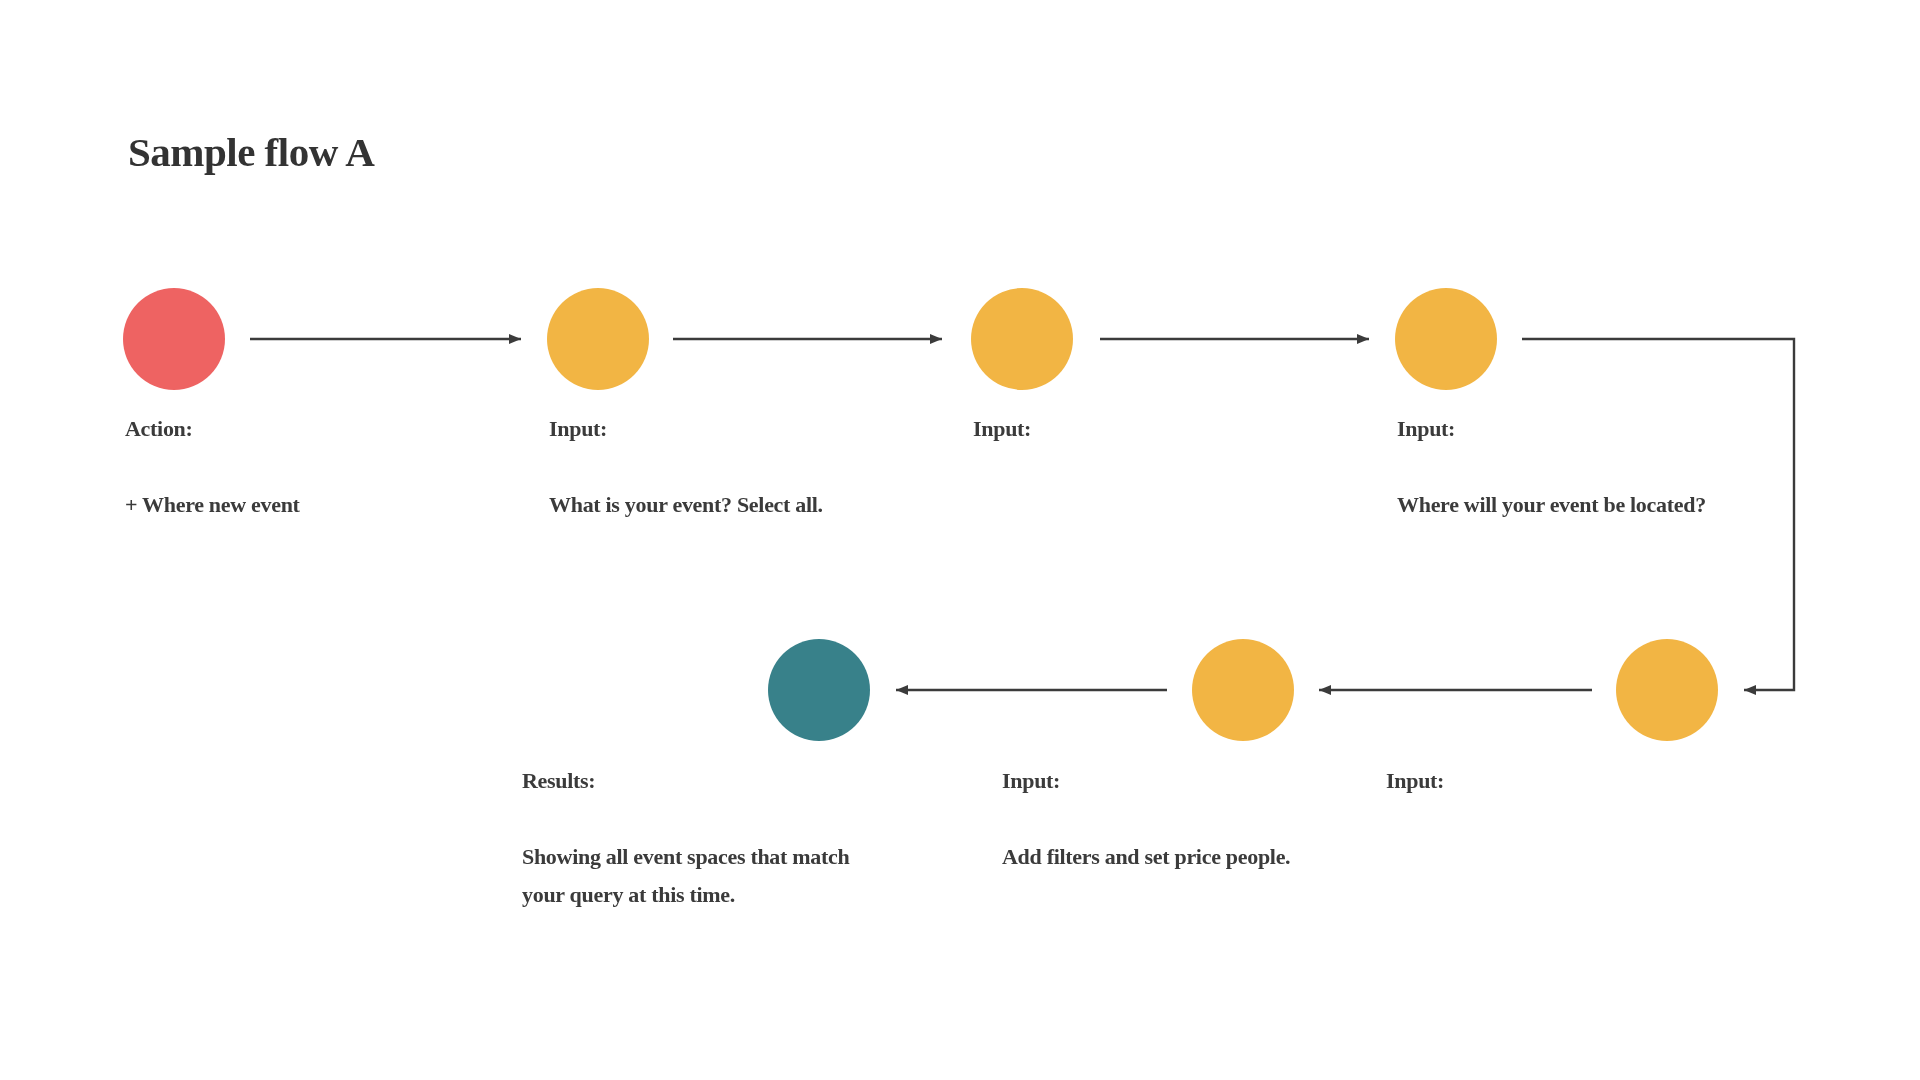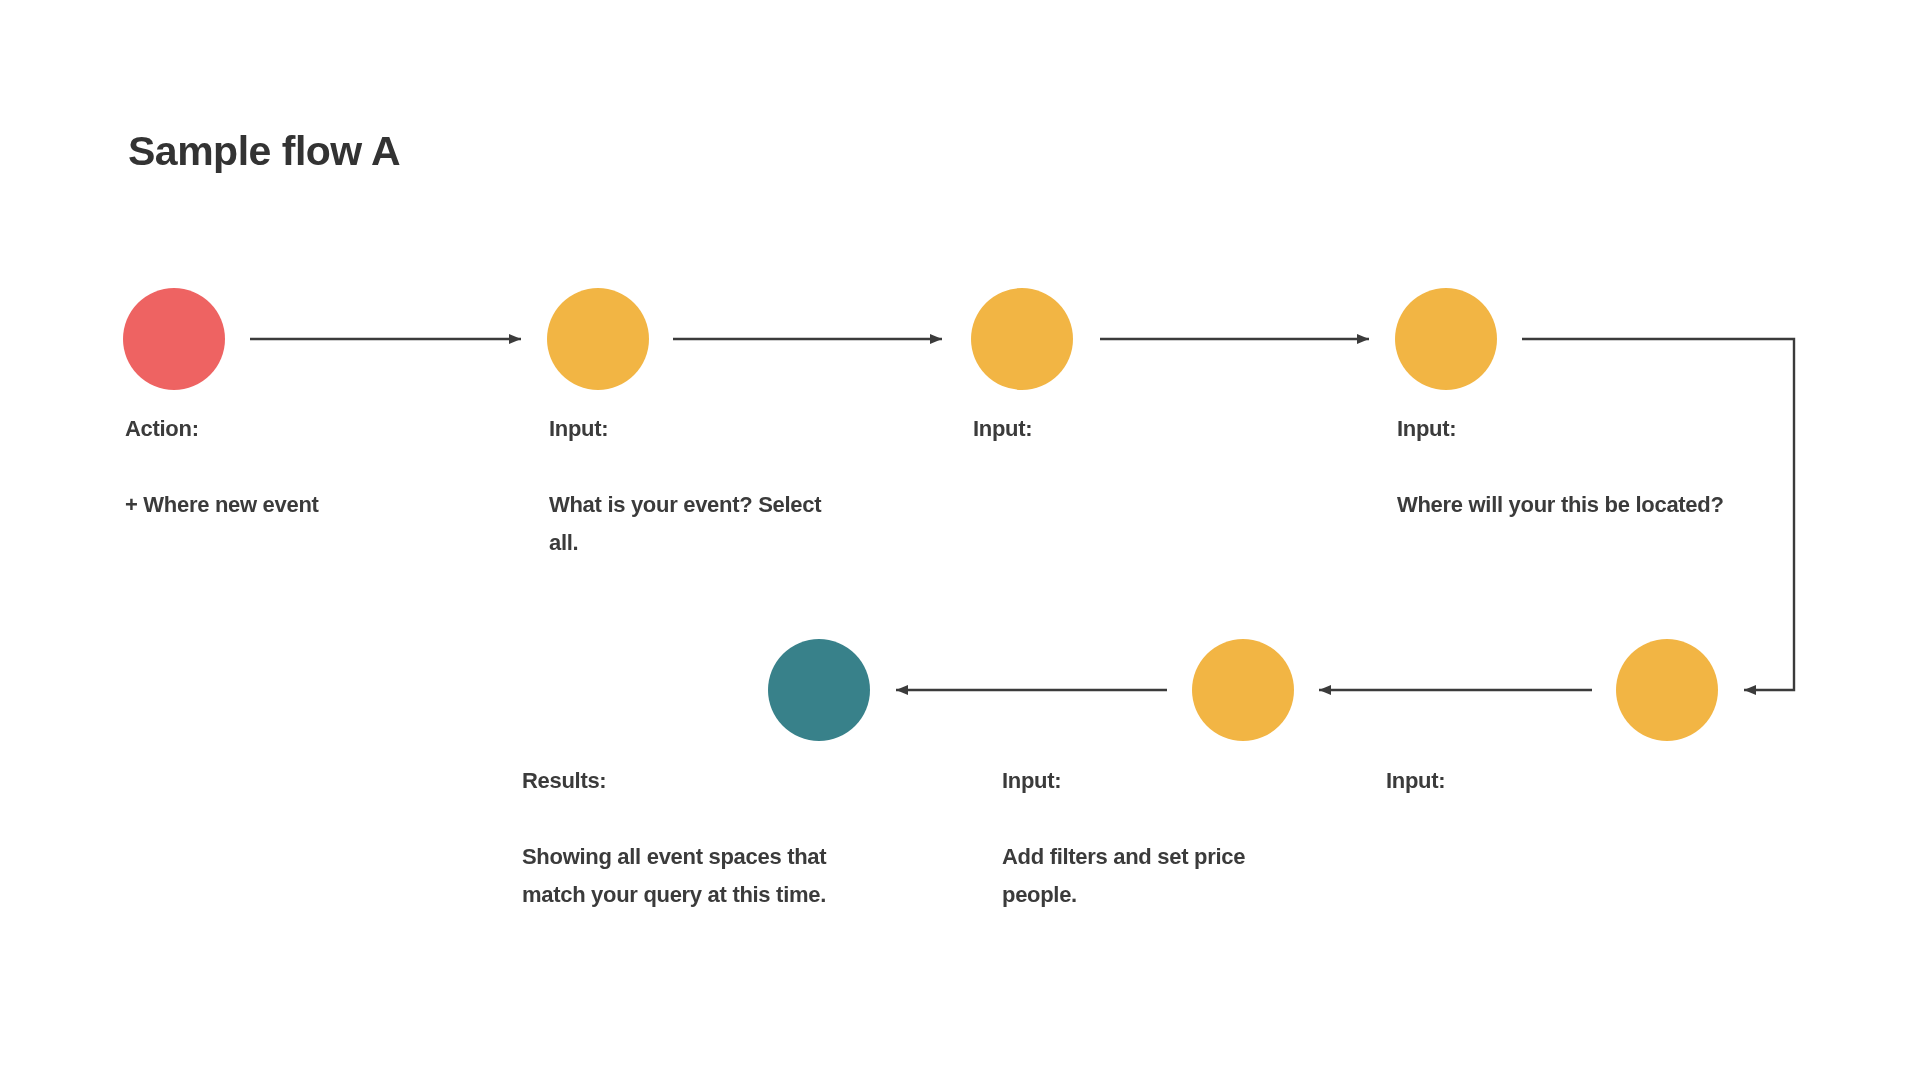--- a/index.html
+++ b/index.html
@@ -6,21 +6,21 @@
     margin: 0;
     padding: 0;
     background: #ffffff;
   }
   .canvas {
     position: relative;
     width: 1920px;
     height: 1064px;
     background: #ffffff;
     overflow: hidden;
-    font-family: Liberation Sans, sans-serif;
+    font-family: Liberation Serif, serif;
     color: #3b3b3b;
   }
   .page-title {
     position: absolute;
     left: 128px;
     top: 128px;
     font-size: 41px;
     font-weight: 700;
     letter-spacing: -0.5px;
     color: #333333;
@@ -104,21 +104,21 @@
   </div>
   <div class="node-text align-left t2">
     <div class="node-label">Input:</div>
     <div class="node-description">What is your event? Select all.</div>
   </div>
   <div class="node-text align-left t3">
     <div class="node-label">Input:</div>
   </div>
   <div class="node-text align-left t4">
     <div class="node-label">Input:</div>
-    <div class="node-description">Where will your this be located?</div>
+    <div class="node-description">Where will your event be located?</div>
   </div>
 
   <div class="node-text align-right t5">
     <div class="node-label">Input:</div>
   </div>
   <div class="node-text align-right t6">
     <div class="node-label">Input:</div>
     <div class="node-description">Add filters and set price people.</div>
   </div>
   <div class="node-text align-right t7">

